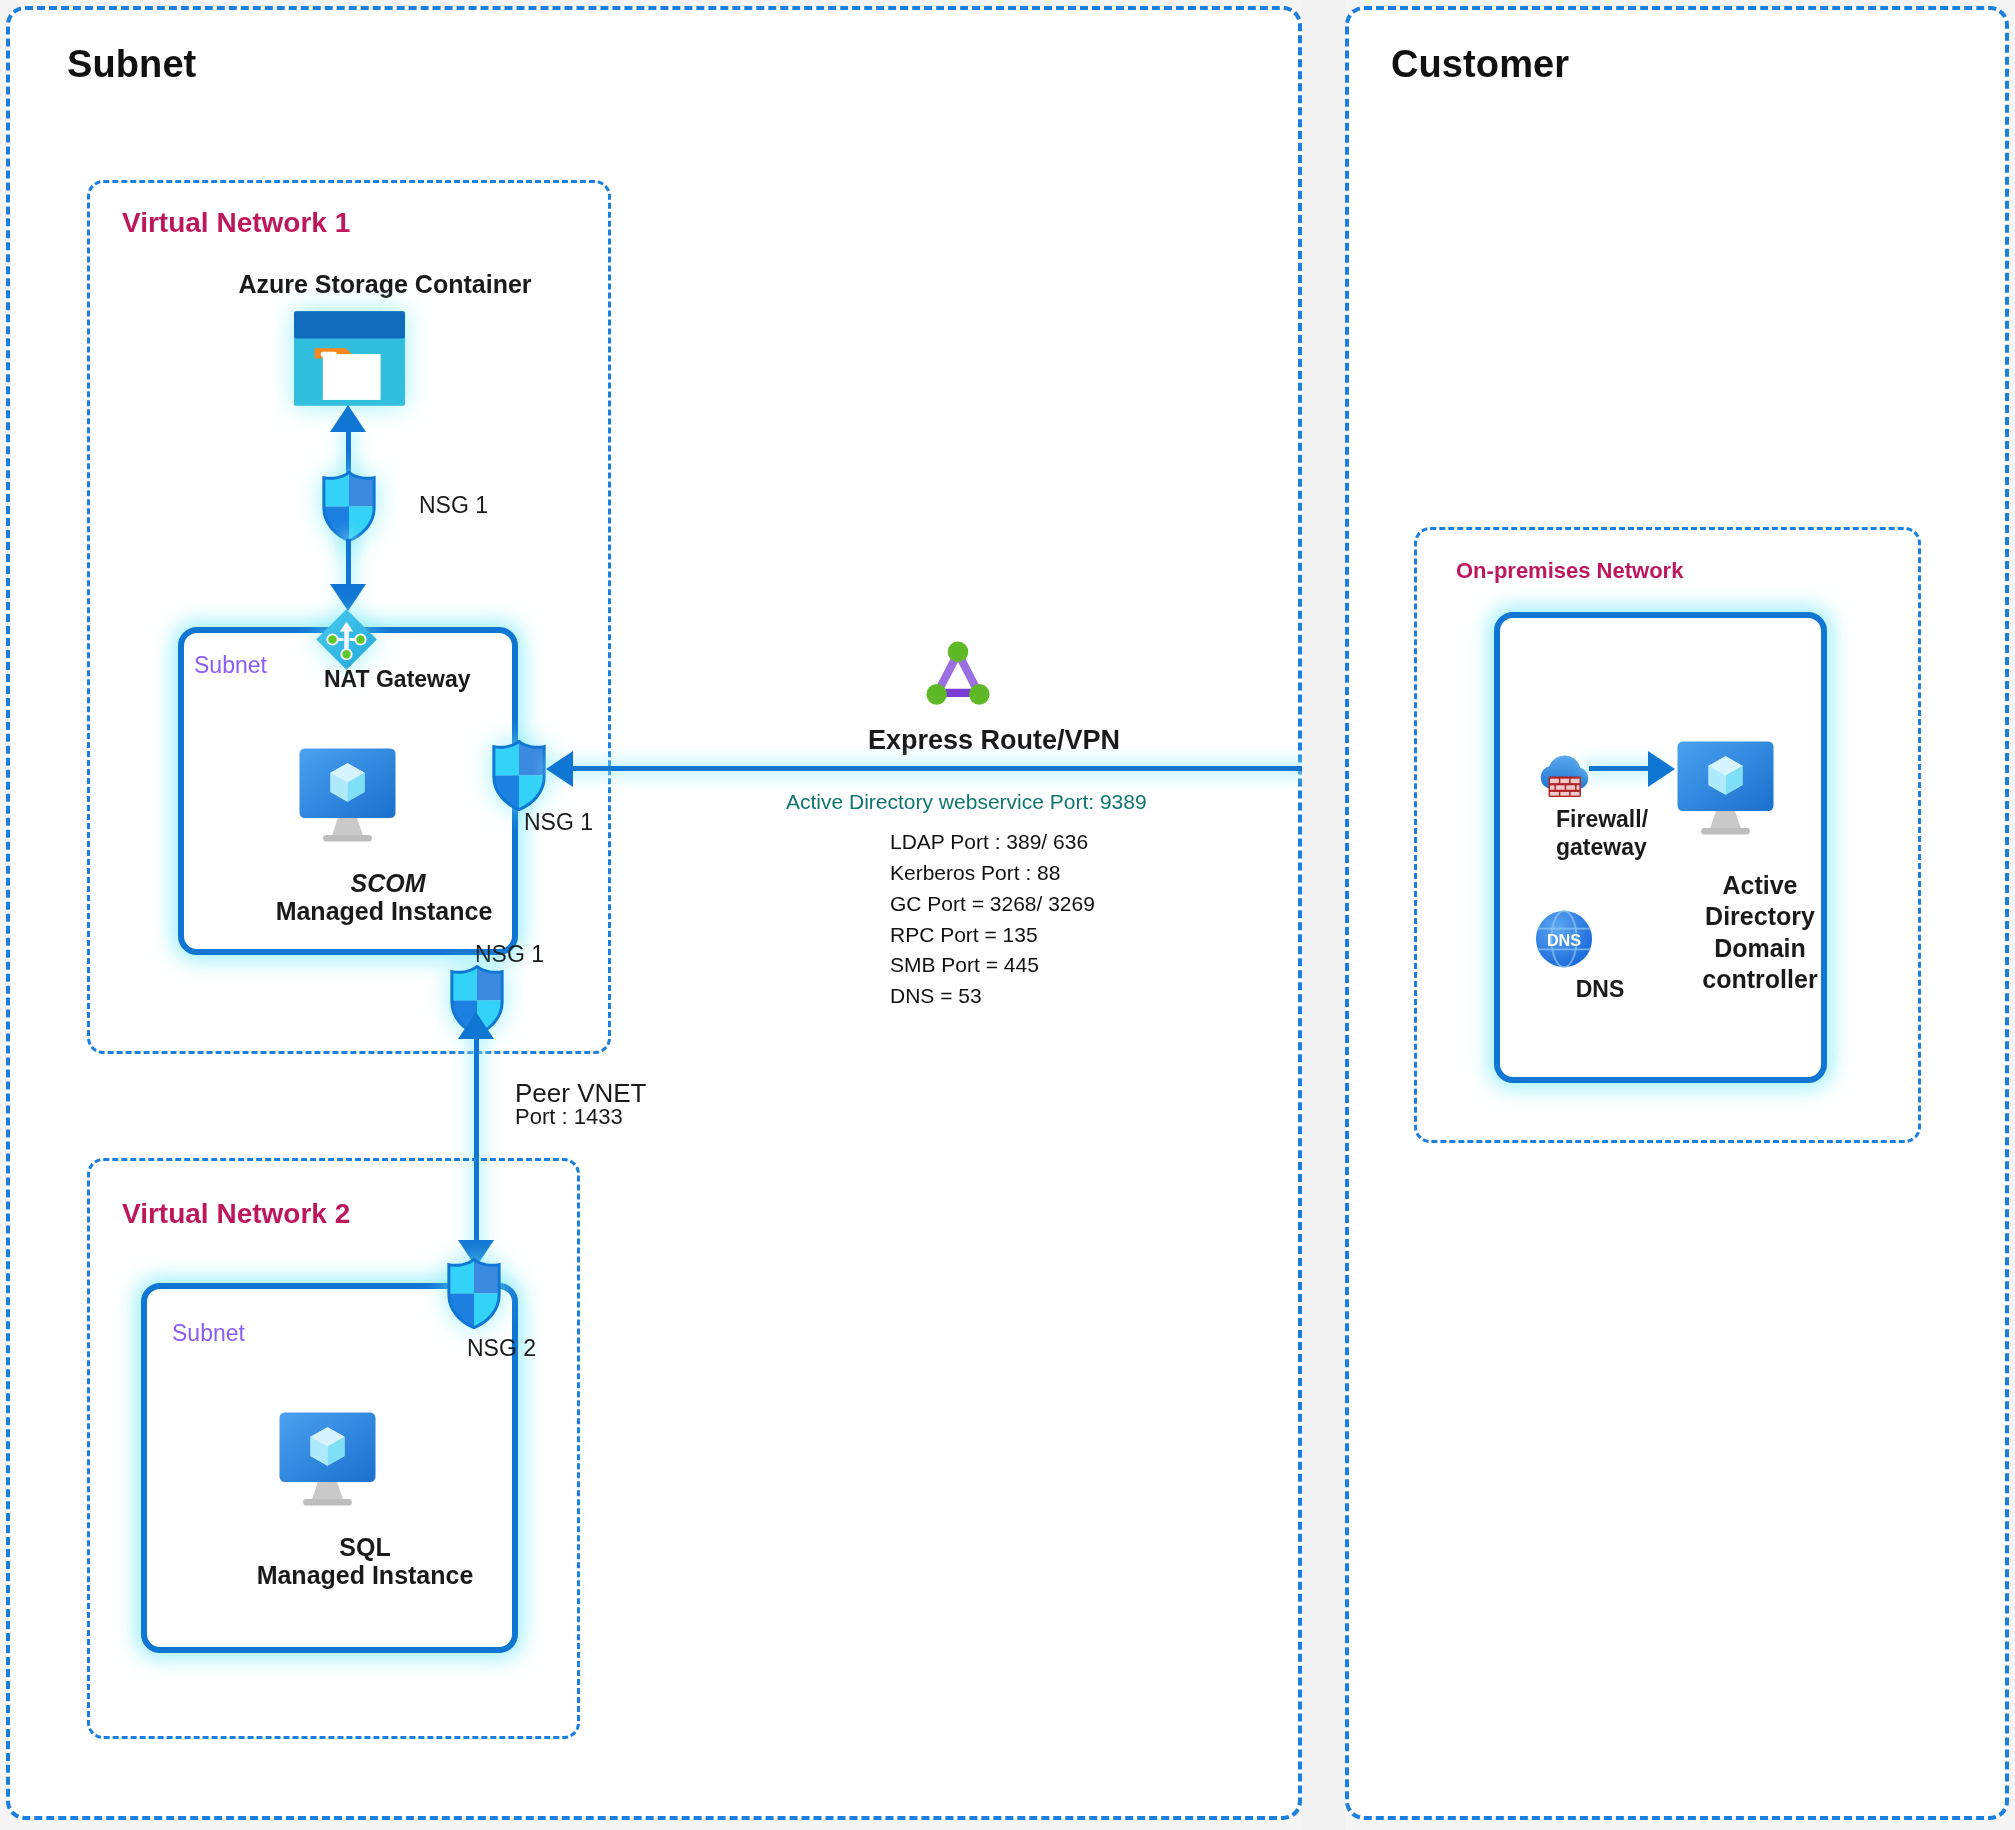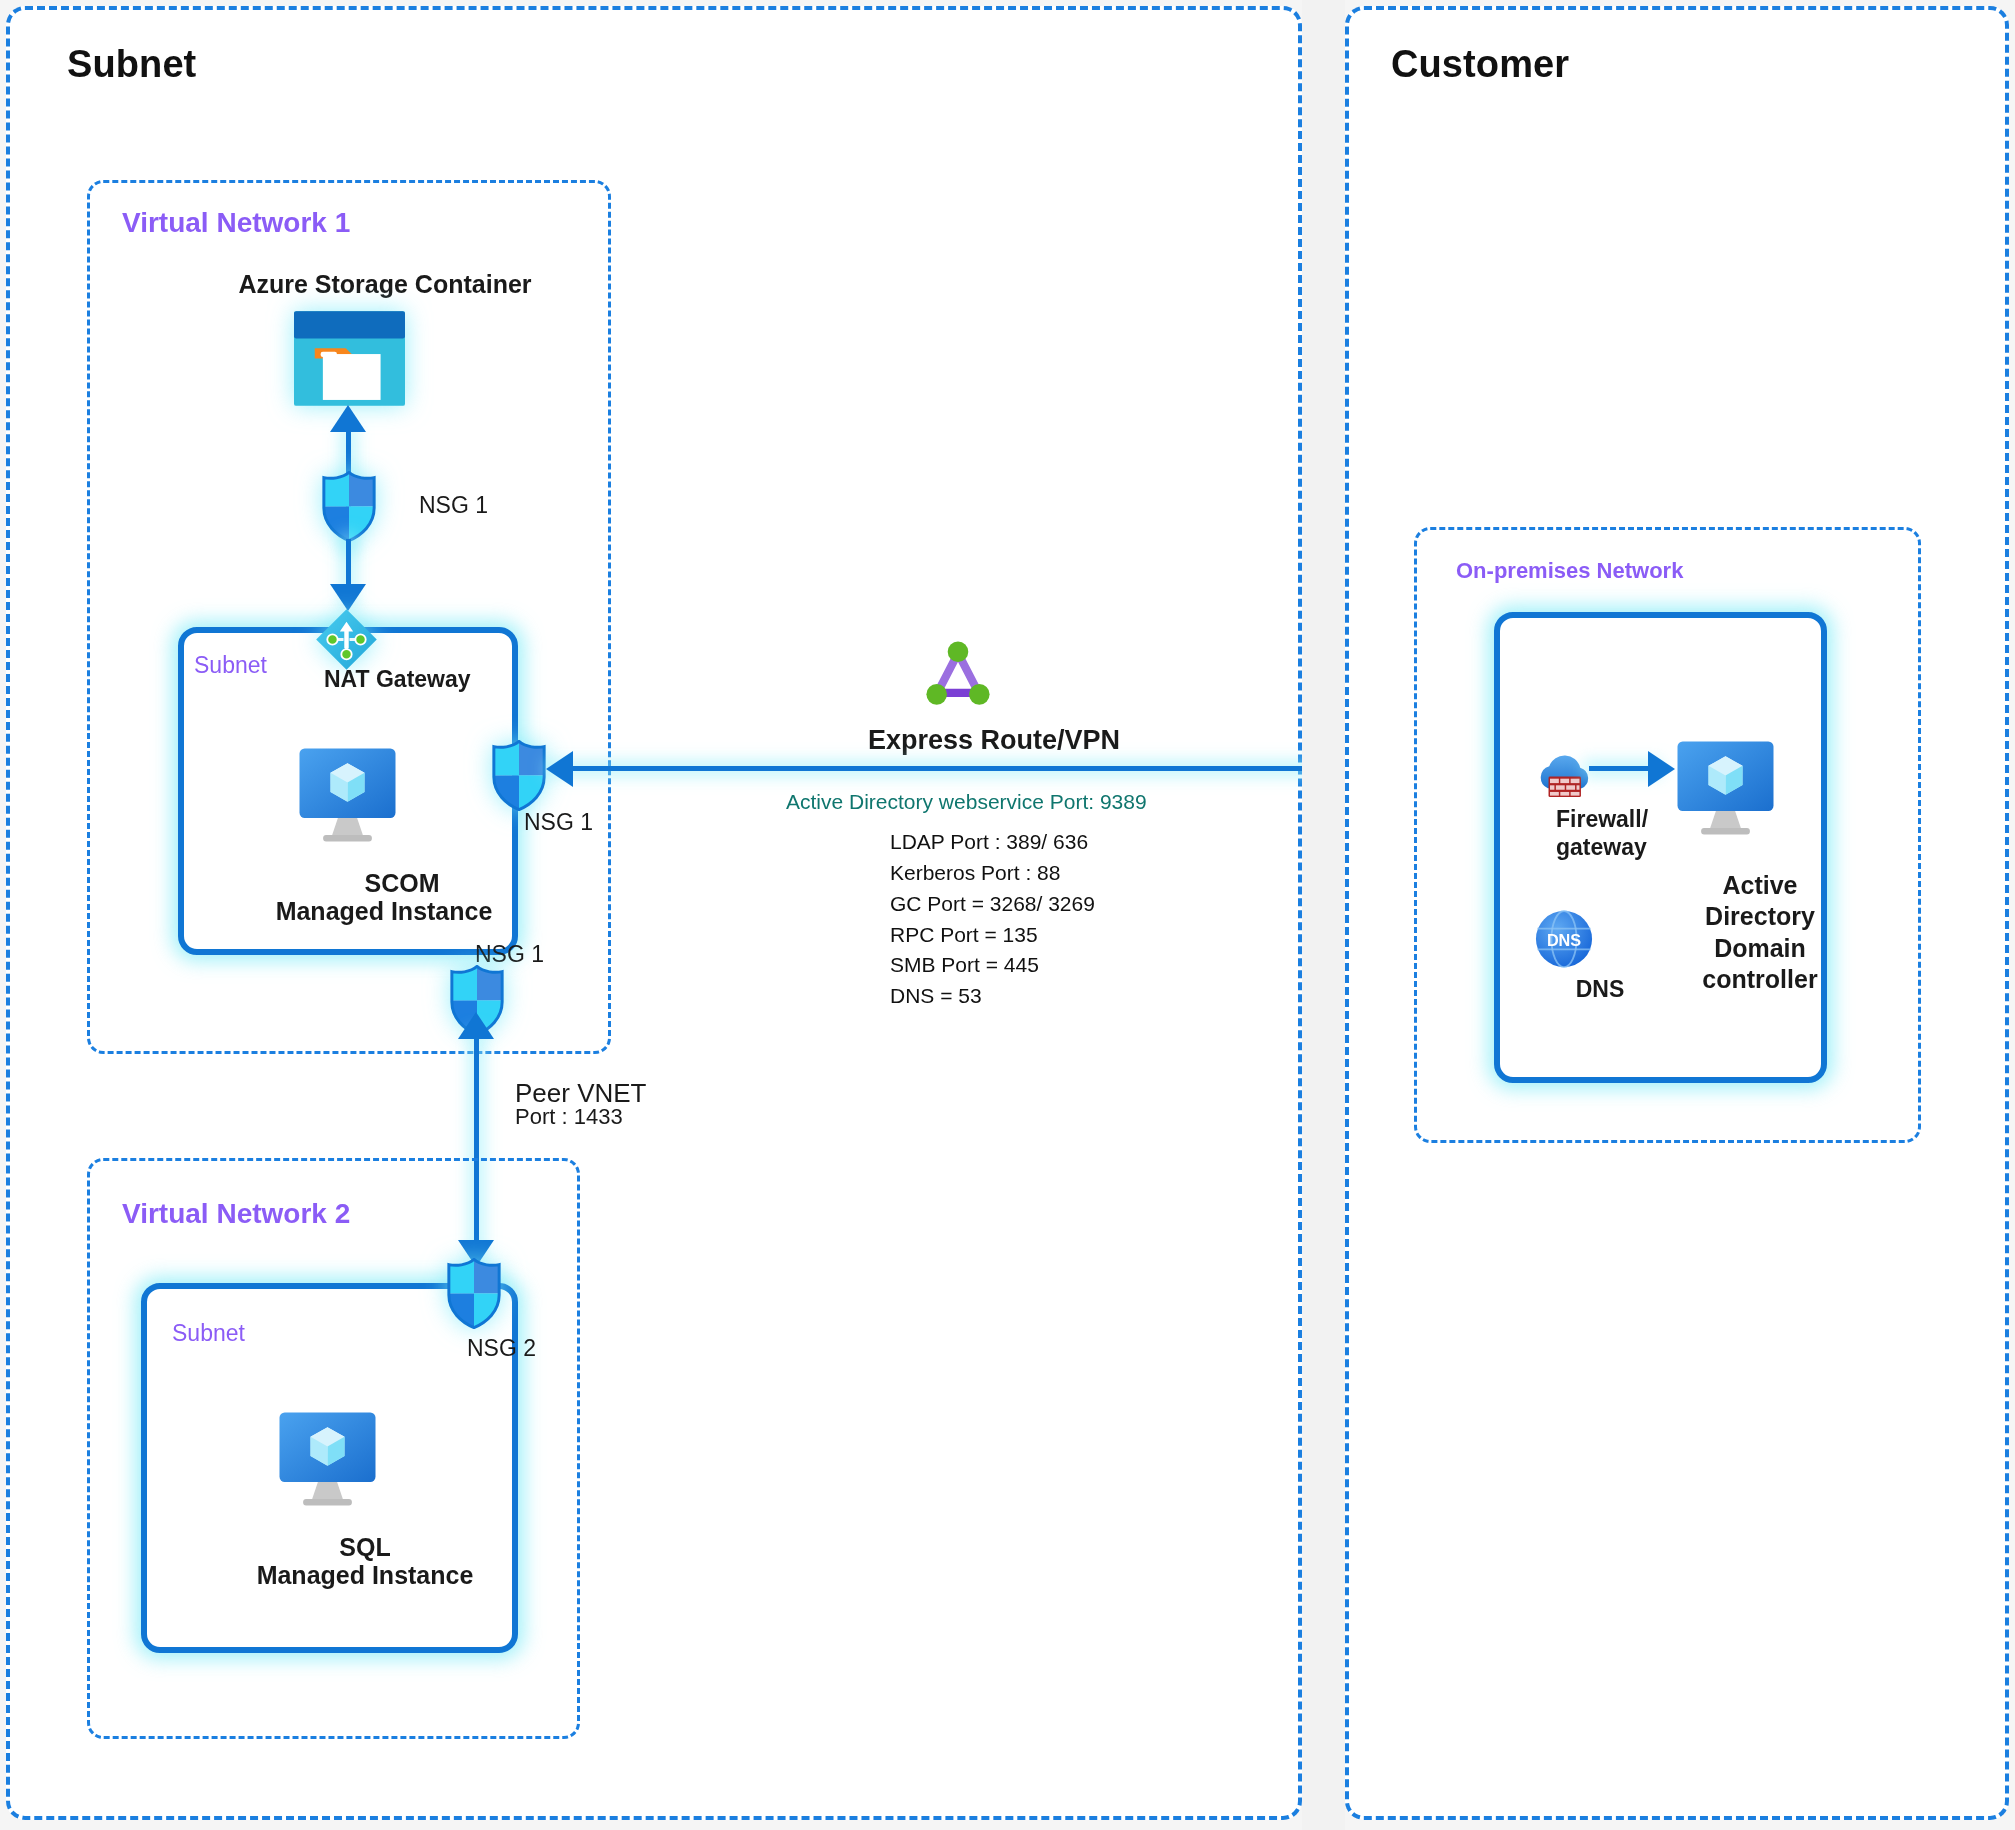--- a/index.html
+++ b/index.html
@@ -3,21 +3,21 @@
 <meta charset="utf-8">
 <style>
   html,body{margin:0;padding:0;background:#f5f5f5;}
   body{font-family:"Liberation Sans",sans-serif;}
   #stage{position:relative;width:2015px;height:1831px;background:#f5f5f5;overflow:hidden;}
 
   .panel{position:absolute;background:#ffffff;border:4.4px dashed #1b7fe0;border-radius:19px;box-sizing:border-box;}
   .panel-title{position:absolute;font-size:38px;font-weight:700;color:#111;letter-spacing:0.1px;white-space:nowrap;}
 
   .dashbox{position:absolute;border:3.7px dashed #1b7fe0;border-radius:16.3px;box-sizing:border-box;background:transparent;}
-  .dashbox-title{position:absolute;font-size:28px;font-weight:700;color:#8b5cf6;white-space:nowrap;}
+  .dashbox-title{position:absolute;font-size:28px;font-weight:700;color:#be185d;white-space:nowrap;}
   .dashbox-title.small{font-size:22px;font-weight:700;}
 
   .solidbox{position:absolute;border:6px solid #1076d4;border-radius:19px;box-sizing:border-box;
             box-shadow:0 0 19px 5.2px rgba(106,232,245,.62);background:#fff;}
   .solidbox-label{position:absolute;font-size:23px;color:#8b5cf6;white-space:nowrap;}
 
   .lbl{position:absolute;white-space:nowrap;color:#1a1a1a;margin-left:36px;}
   .lbl.b{font-weight:700;}
   .center{text-align:center;transform:translateX(-50%);}
 
@@ -124,21 +124,21 @@
       <g transform="translate(50,20)">
         <polygon points="25,2 48,15 48,41 25,54 2,41 2,15" fill="url(#cubeA)"></polygon>
         <polygon points="25,2 48,15 25,28 2,15" fill="#d7f3fd"></polygon>
         <polygon points="25,28 48,15 48,41 25,54" fill="#7fdff7"></polygon>
         <polygon points="25,28 2,15 2,41 25,54" fill="#aeeafb"></polygon>
       </g>
       <path d="M62 96 h26 l8 24 h-42 z" fill="#c9c9c9"></path>
       <rect x="42" y="119" width="66" height="9" rx="4" fill="#bdbdbd"></rect>
     </svg>
   </div>
-  <div class="lbl b center" style="left:366px;top:869px;font-size:25px;">SCOM</div>
+  <div class="lbl b center" style="left:352px;top:869px;font-size:25px;font-style:italic;">SCOM</div>
   <div class="lbl b center" style="left:348px;top:897px;font-size:25px;">Managed Instance</div>
 
   <div class="icon glow-soft" style="left:490px;top:740px;">
     <svg width="58" height="71" viewBox="0 0 78 96">
       <defs>
         <clipPath id="sh2">
             <path d="M39 2 C30 10 14 11 5 9 L5 50 C5 72 22 87 39 94 C56 87 73 72 73 50 L73 9 C64 11 48 10 39 2 Z"></path>
           </clipPath>
       </defs>
       <g clip-path="url(#sh2)">

